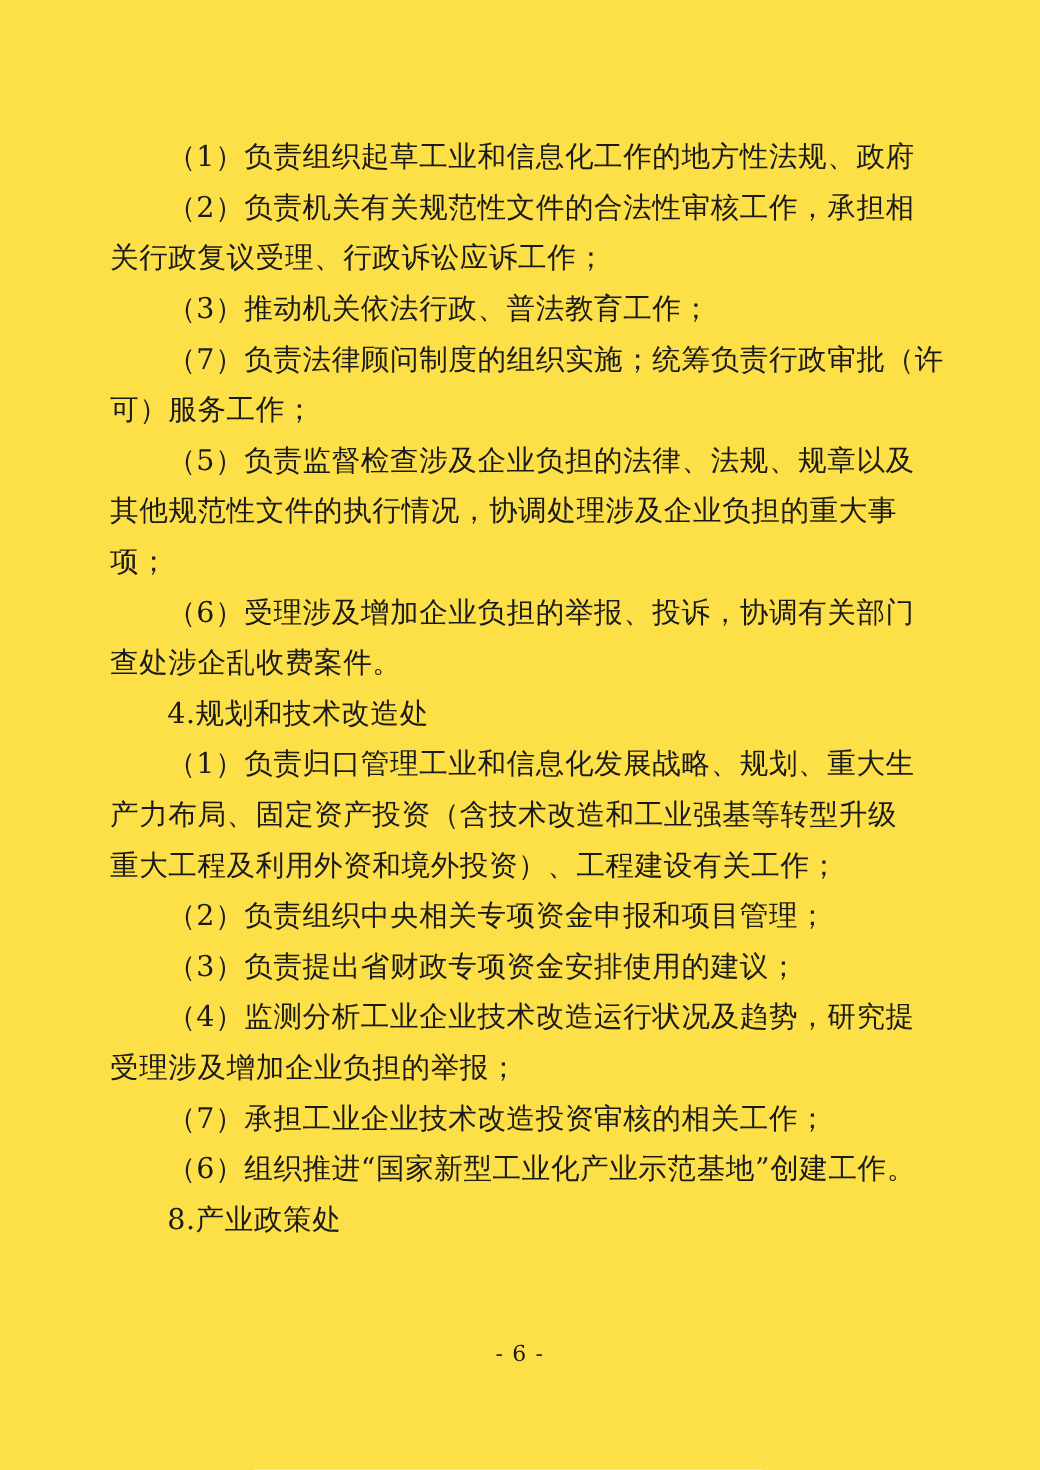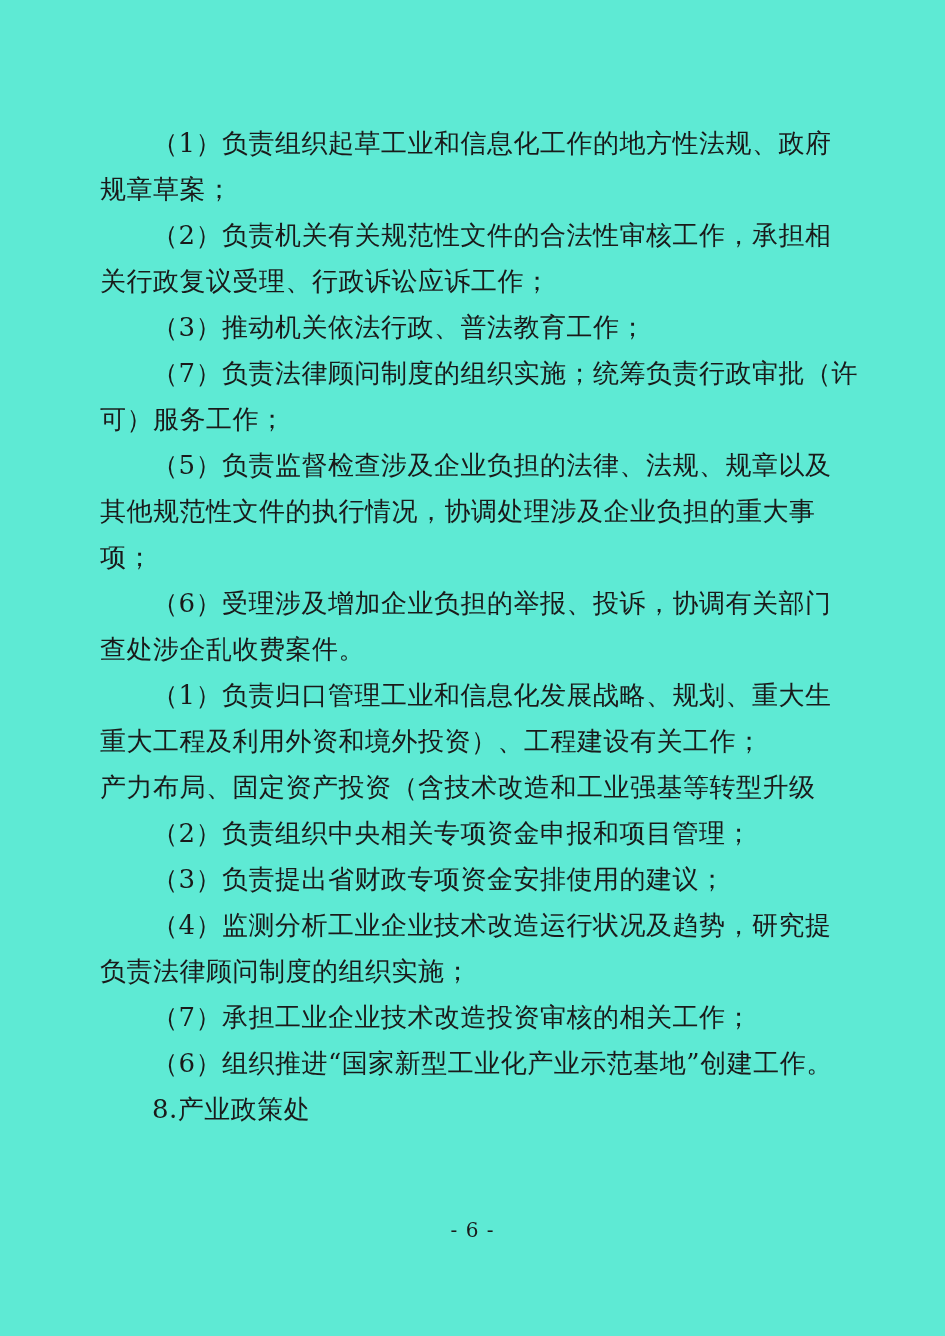--- a/index.html
+++ b/index.html
@@ -14,21 +14,21 @@
     font-family: "DejaVu Serif", "Liberation Serif", serif;
     color: #1a1a1a;
     overflow: hidden;
   }
   .page {
     position: absolute;
     left: 0;
     top: 0;
     width: 945px;
     height: 1336px;
-    background: #5eead4;
+    background: #fde047;
   }
   .doc-body {
     position: absolute;
     left: 100px;
     top: 120px;
     width: 745px;
   }
   .line {
     height: 46px;
     line-height: 46px;
@@ -50,36 +50,36 @@
     letter-spacing: 1px;
     color: #1a1a1a;
   }
 </style>
 </head>
 <body>
 
 <div class="page">
   <div class="doc-body">
       <div class="line indent">（1）负责组织起草工业和信息化工作的地方性法规、政府</div>
-      <div class="line">规章草案；</div>
       <div class="line indent">（2）负责机关有关规范性文件的合法性审核工作，承担相</div>
       <div class="line">关行政复议受理、行政诉讼应诉工作；</div>
       <div class="line indent">（3）推动机关依法行政、普法教育工作；</div>
       <div class="line indent">（7）负责法律顾问制度的组织实施；统筹负责行政审批（许</div>
       <div class="line">可）服务工作；</div>
       <div class="line indent">（5）负责监督检查涉及企业负担的法律、法规、规章以及</div>
       <div class="line">其他规范性文件的执行情况，协调处理涉及企业负担的重大事</div>
       <div class="line">项；</div>
       <div class="line indent">（6）受理涉及增加企业负担的举报、投诉，协调有关部门</div>
       <div class="line">查处涉企乱收费案件。</div>
+      <div class="line indent">4.规划和技术改造处</div>
       <div class="line indent">（1）负责归口管理工业和信息化发展战略、规划、重大生</div>
+      <div class="line">产力布局、固定资产投资（含技术改造和工业强基等转型升级</div>
       <div class="line">重大工程及利用外资和境外投资）、工程建设有关工作；</div>
-      <div class="line">产力布局、固定资产投资（含技术改造和工业强基等转型升级</div>
       <div class="line indent">（2）负责组织中央相关专项资金申报和项目管理；</div>
       <div class="line indent">（3）负责提出省财政专项资金安排使用的建议；</div>
       <div class="line indent">（4）监测分析工业企业技术改造运行状况及趋势，研究提</div>
-      <div class="line">负责法律顾问制度的组织实施；</div>
+      <div class="line">受理涉及增加企业负担的举报；</div>
       <div class="line indent">（7）承担工业企业技术改造投资审核的相关工作；</div>
       <div class="line indent">（6）组织推进“国家新型工业化产业示范基地”创建工作。</div>
       <div class="line indent">8.产业政策处</div>
     </div>
   <div class="page-number">- 6 -</div>
 </div>
 
 </body></html>

